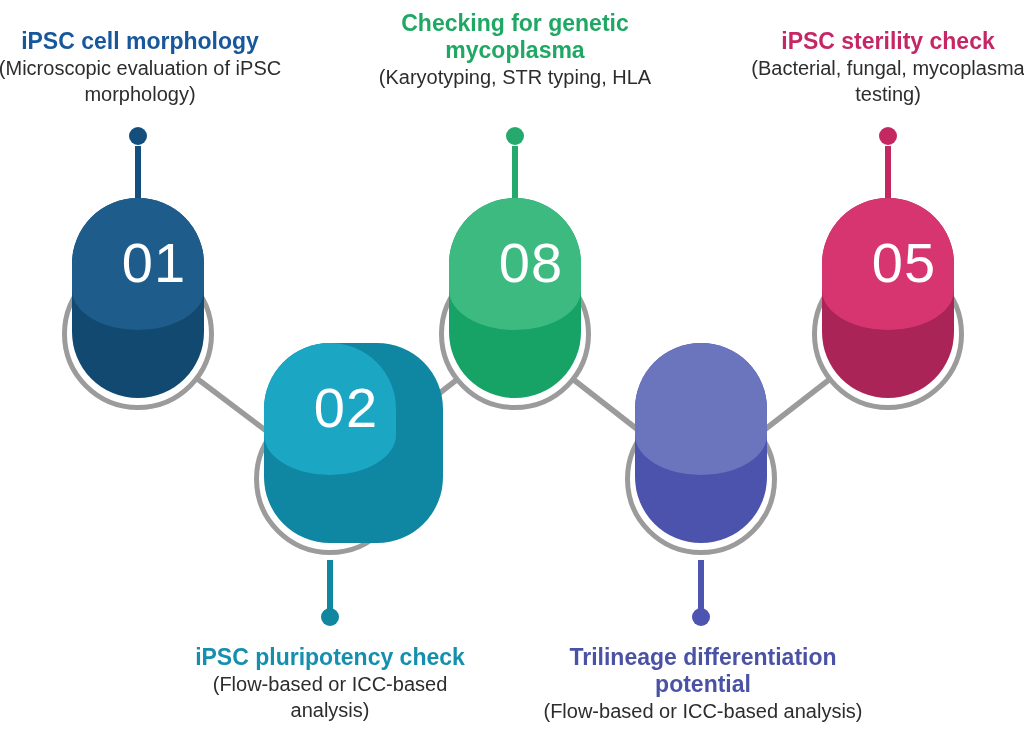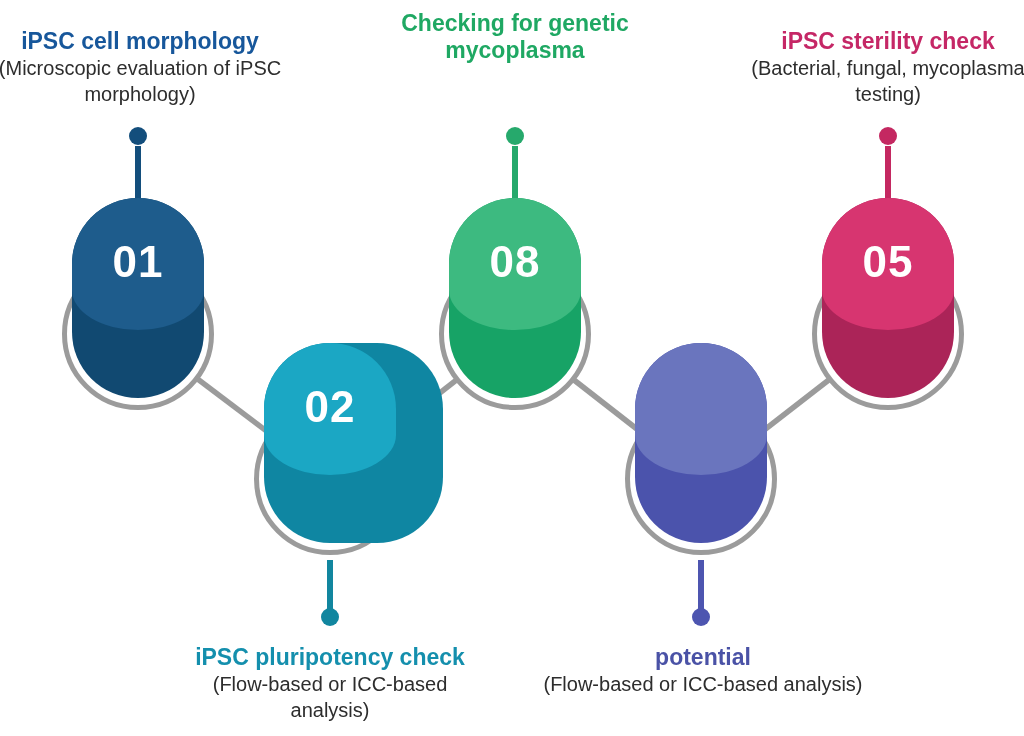--- a/index.html
+++ b/index.html
@@ -25,28 +25,28 @@
   }
   .capsule .cap {
     position: absolute;
     left: 0; top: 0;
     width: 132px;
     height: 132px;
     border-radius: 66px 66px 66px 66px / 66px 66px 40px 40px;
   }
   .capsule .num {
     position: absolute;
-    left: 0; top: 0;
+    left: 16px; top: 0;
     width: 132px;
     height: 128px;
     display: flex;
     align-items: center;
     justify-content: center;
-    font-size: 44px;
-    font-weight: bold;
+    font-size: 56px;
+    font-weight: normal;
     letter-spacing: 1px;
   }
 
   .label {
     position: absolute;
     width: 320px;
     text-align: center;
     line-height: 27px;
   }
   .label .title {
@@ -142,25 +142,27 @@
       <div>analysis)</div>
     </div>
   </div>
 
   <div class="label" style="left:355px; top:10px;">
     <div class="title" style="color: rgb(31, 168, 99);">
       <div>Checking for genetic</div>
       <div>mycoplasma</div>
     </div>
     <div class="subtitle" style="color: rgb(45, 45, 45);">
+      <div>(Karyotyping, STR typing, HLA</div>
     </div>
   </div>
 
   <div class="label" style="left:543px; top:644px;">
     <div class="title" style="color: rgb(74, 82, 166);">
+      <div>Trilineage differentiation</div>
       <div>potential</div>
     </div>
     <div class="subtitle" style="color: rgb(45, 45, 45);">
       <div>(Flow-based or ICC-based analysis)</div>
       <div></div>
     </div>
   </div>
 
   <div class="label" style="left:728px; top:28px;">
     <div class="title" style="color: rgb(197, 39, 102);">

